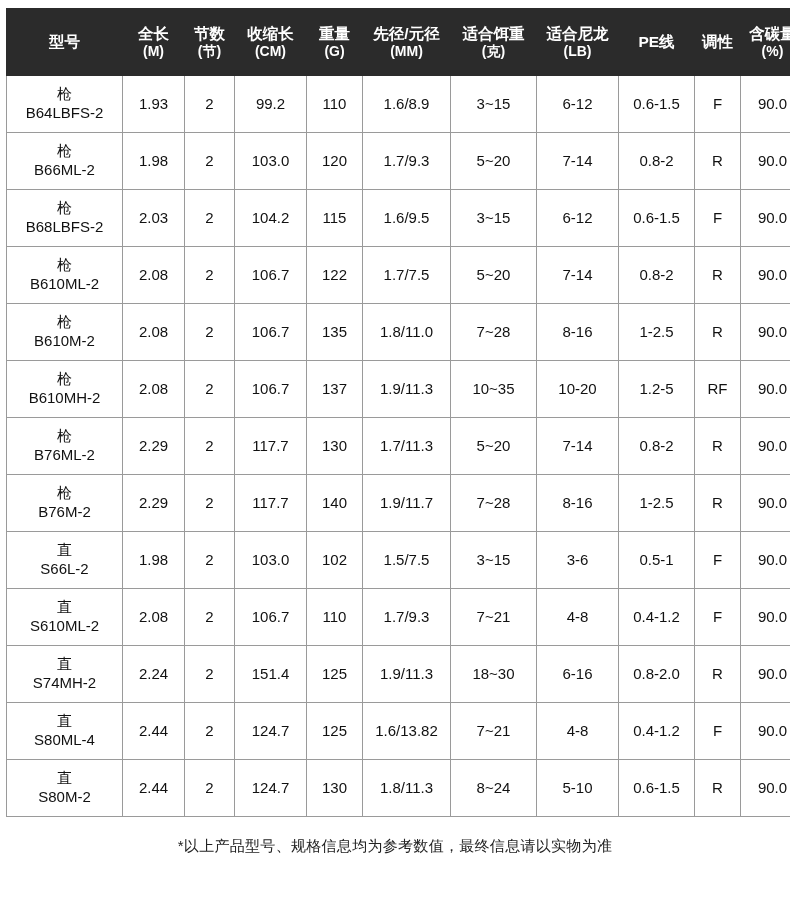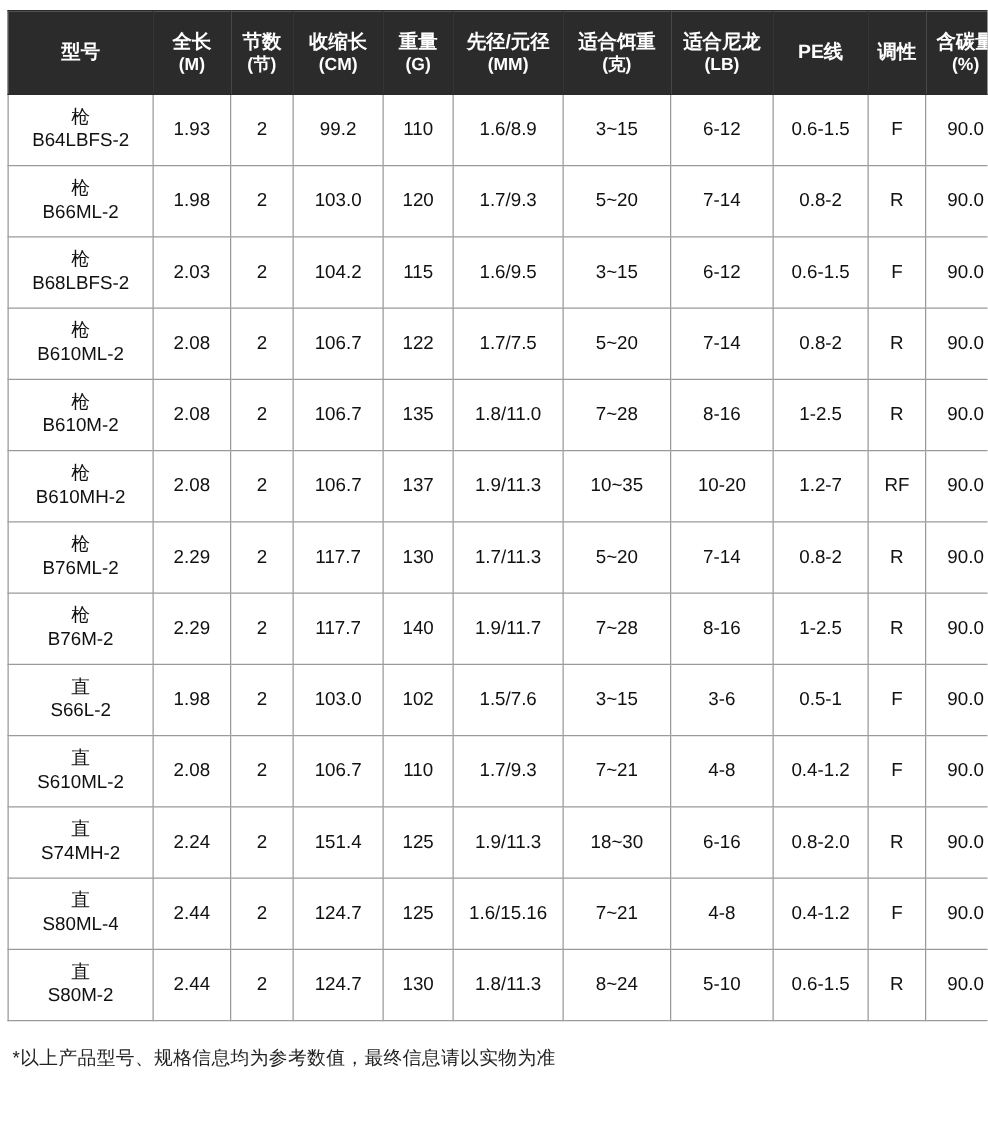--- a/index.html
+++ b/index.html
@@ -53,20 +53,21 @@
   td.model-cell {
     font-size: 15px;
     line-height: 1.3;
     padding: 2px 2px;
   }
   .model-top { display: block; }
   .model-bottom { display: block; }
   .footnote {
     width: 790px;
     box-sizing: border-box;
+    text-align: center;
     font-size: 15px;
     color: #222222;
     padding: 20px 10px 0 10px;
     letter-spacing: 0.3px;
   }
   
   col.c-model { width: 116px; }
   col.c-len   { width: 62px; }
   col.c-sec   { width: 50px; }
   col.c-fold  { width: 72px; }
@@ -227,21 +228,21 @@
             <span class="model-top">枪</span>
             <span class="model-bottom">B610MH-2</span>
           </td>
           <td>2.08</td>
           <td>2</td>
           <td>106.7</td>
           <td>137</td>
           <td>1.9/11.3</td>
           <td>10~35</td>
           <td>10-20</td>
-          <td>1.2-7</td>
+          <td>1.2-5</td>
           <td>RF</td>
           <td>90.0</td>
         </tr>
         <tr>
           <td class="model-cell">
             <span class="model-top">枪</span>
             <span class="model-bottom">B76ML-2</span>
           </td>
           <td>2.29</td>
           <td>2</td>
@@ -272,21 +273,21 @@
         </tr>
         <tr>
           <td class="model-cell">
             <span class="model-top">直</span>
             <span class="model-bottom">S66L-2</span>
           </td>
           <td>1.98</td>
           <td>2</td>
           <td>103.0</td>
           <td>102</td>
-          <td>1.5/7.6</td>
+          <td>1.5/7.5</td>
           <td>3~15</td>
           <td>3-6</td>
           <td>0.5-1</td>
           <td>F</td>
           <td>90.0</td>
         </tr>
         <tr>
           <td class="model-cell">
             <span class="model-top">直</span>
             <span class="model-bottom">S610ML-2</span>
@@ -320,21 +321,21 @@
         </tr>
         <tr>
           <td class="model-cell">
             <span class="model-top">直</span>
             <span class="model-bottom">S80ML-4</span>
           </td>
           <td>2.44</td>
           <td>2</td>
           <td>124.7</td>
           <td>125</td>
-          <td>1.6/15.16</td>
+          <td>1.6/13.82</td>
           <td>7~21</td>
           <td>4-8</td>
           <td>0.4-1.2</td>
           <td>F</td>
           <td>90.0</td>
         </tr>
         <tr>
           <td class="model-cell">
             <span class="model-top">直</span>
             <span class="model-bottom">S80M-2</span>

